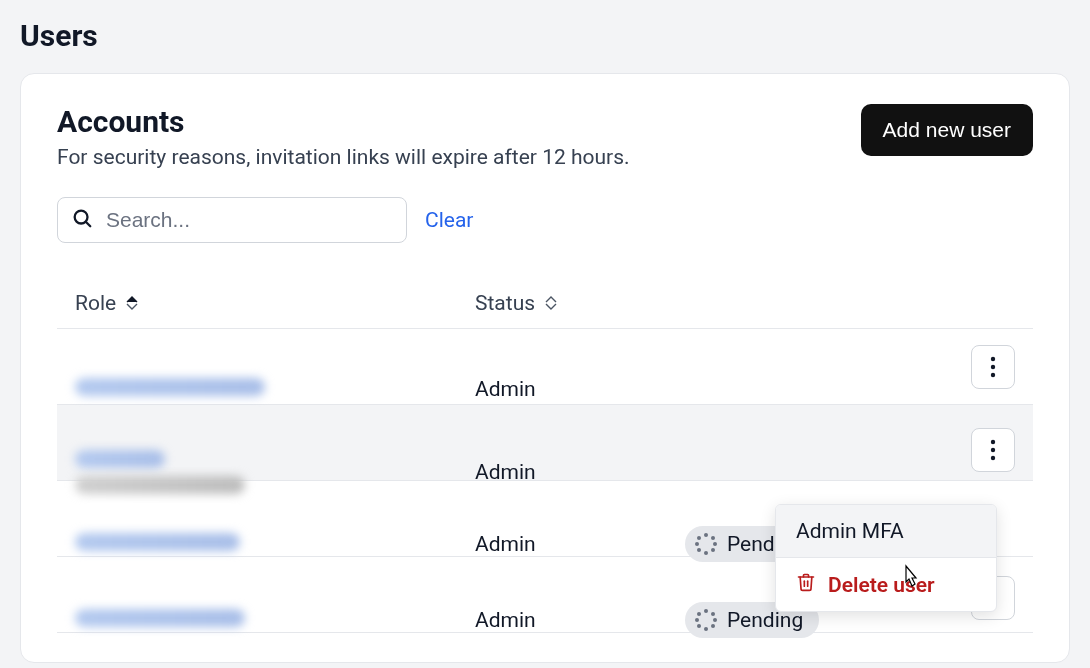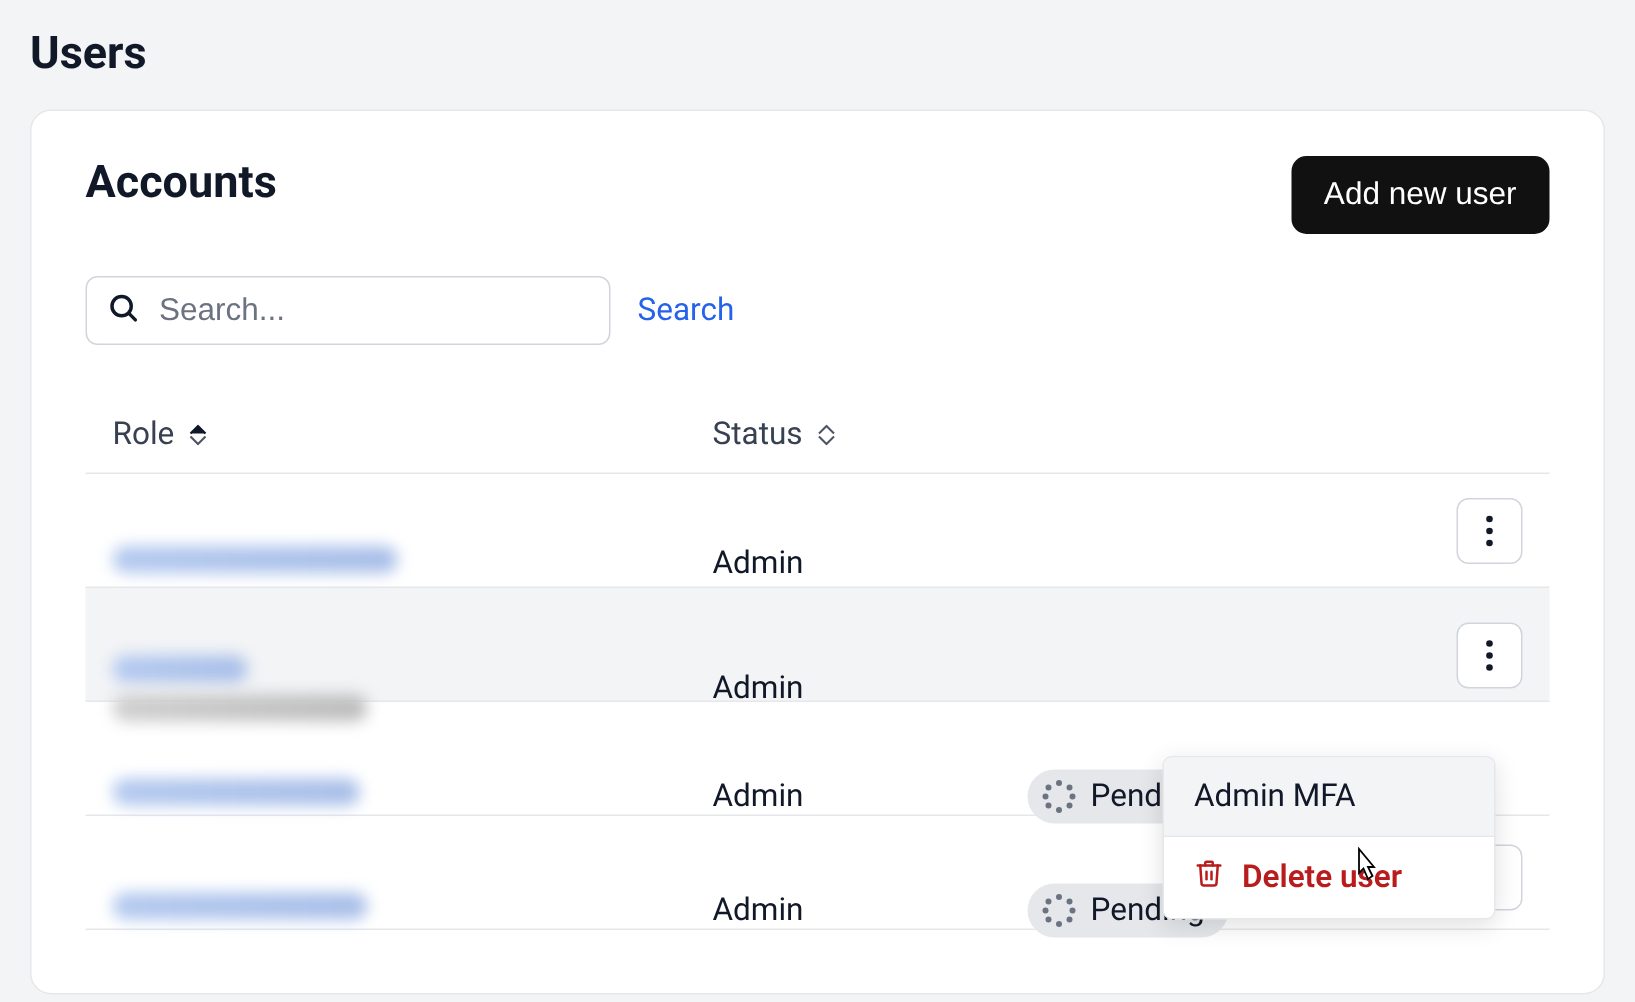--- a/index.html
+++ b/index.html
@@ -199,35 +199,36 @@
 </head>
 <body>
 
 <div class="page-title">Users</div>
 
 <div class="card">
 
   <div class="card-header-row">
     <div>
       <div class="section-title">Accounts</div>
+      <div class="section-subtitle">For security reasons, invitation links will expire after 12 hours.</div>
     </div>
     <button class="add-user-btn">Add new user</button>
   </div>
 
   <div class="search-row">
     <div class="search-wrap">
       <span class="search-icon">
         <svg width="22" height="22" viewBox="0 0 24 24" fill="none" stroke="currentColor" stroke-width="2.5" stroke-linecap="round" stroke-linejoin="round">
             <circle cx="11" cy="11" r="7"></circle>
             <line x1="21" y1="21" x2="16.65" y2="16.65"></line>
           </svg>
       </span>
       <input class="search-input" placeholder="Search..." style="">
     </div>
-    <span class="clear-link">Search</span>
+    <span class="clear-link">Clear</span>
   </div>
 
   <div class="table">
     <div class="thead">
       <div class="th">
         <span>Role</span>
         <span class="sort-icon">
           <svg width="12" height="7" viewBox="0 0 12 7">
               <path d="M1 6 L6 1 L11 6" fill="#111827" stroke="#111827" stroke-width="1.4"></path>
             </svg>

